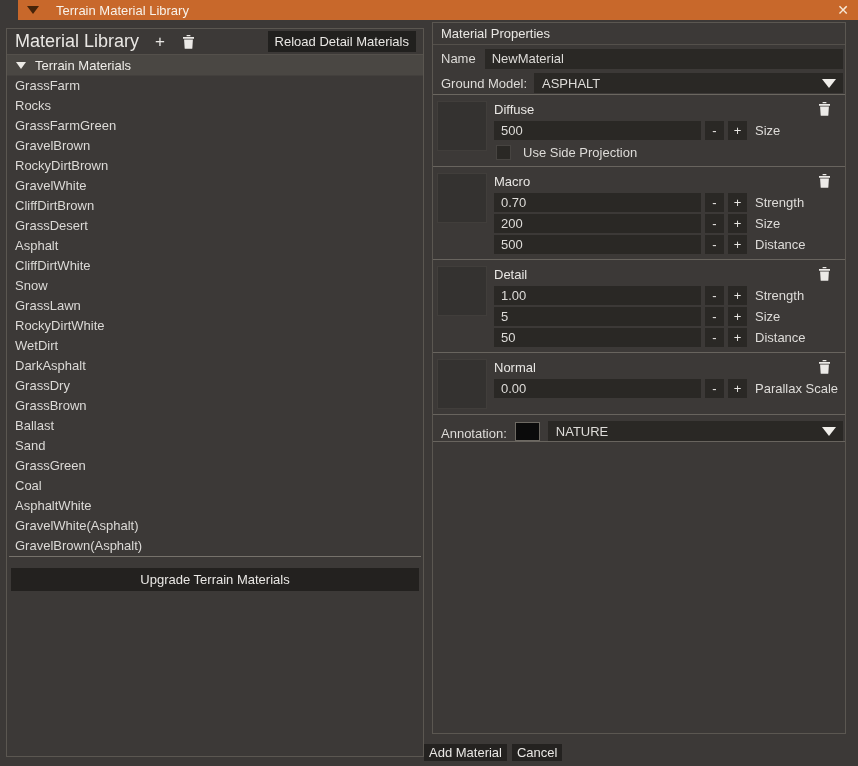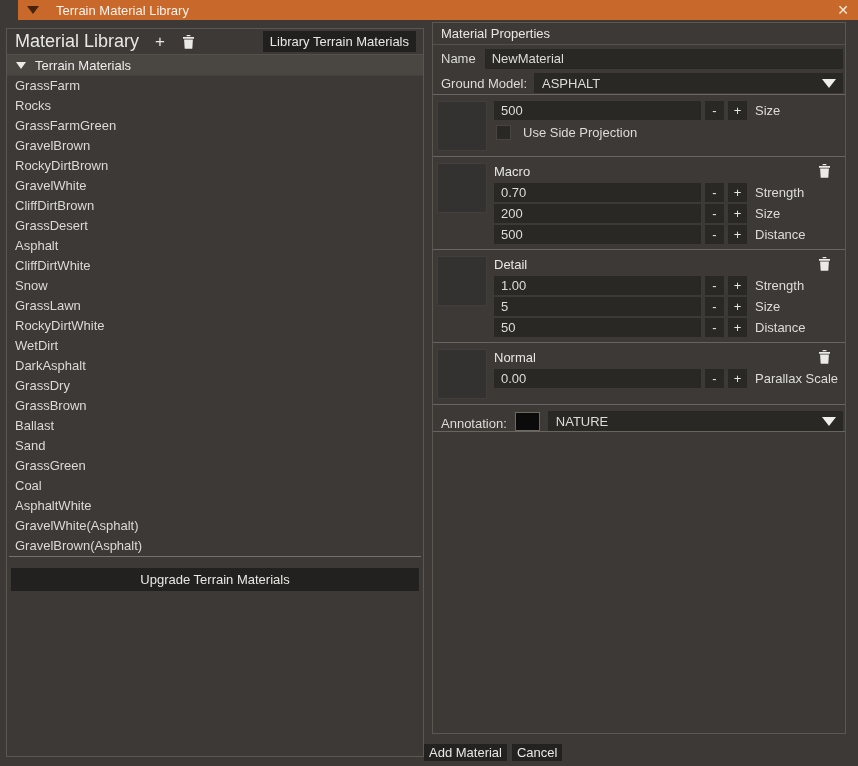--- a/index.html
+++ b/index.html
@@ -112,21 +112,21 @@
 
   <div class="panel left-panel">
     <div class="lp-header">
       <span class="lp-title">Material Library</span>
       <span class="plus-glyph">+</span>
       <span class="trash">
         <svg width="11" height="14" viewBox="0 0 11 14">
             <path fill="#eceae7" d="M3.6 0h3.8v1.3H3.6z M0 2h11v1.7H0z M1.1 4.6h8.8l-.55 8.6c-.03.45-.25.6-.65.6H2.3c-.4 0-.62-.15-.65-.6z"></path>
           </svg>
       </span>
-      <button class="dark-btn reload-btn">Library Terrain Materials</button>
+      <button class="dark-btn reload-btn">Reload Detail Materials</button>
     </div>
 
     <div class="tree-header">
       <span class="tri tri-small"></span>
       <span>Terrain Materials</span>
     </div>
 
     <div class="material-list">
         <div class="list-item">GrassFarm</div>
         <div class="list-item">Rocks</div>
@@ -171,20 +171,28 @@
       <div class="dropdown">
         <span>ASPHALT</span>
         <span class="tri tri-dd"></span>
       </div>
     </div>
 
     <div id="sections">
   <div class="section">
     <div class="thumb"></div>
     <div class="section-body">
+      <div class="section-head">
+        <span class="section-title">Diffuse</span>
+        <span class="trash">
+          <svg width="11" height="14" viewBox="0 0 11 14">
+                  <path fill="#eceae7" d="M3.6 0h3.8v1.3H3.6z M0 2h11v1.7H0z M1.1 4.6h8.8l-.55 8.6c-.03.45-.25.6-.65.6H2.3c-.4 0-.62-.15-.65-.6z"></path>
+                </svg>
+        </span>
+      </div>
       <div class="section-rows">
   <div class="field-row">
     <input class="num-input" value="500" style="">
     <button class="step-btn dec">-</button>
     <button class="step-btn inc">+</button>
     <span class="field-label">Size</span>
   </div>
 <div class="check-row">
                 <span class="checkbox"></span>
                 <span class="check-label">Use Side Projection</span>

